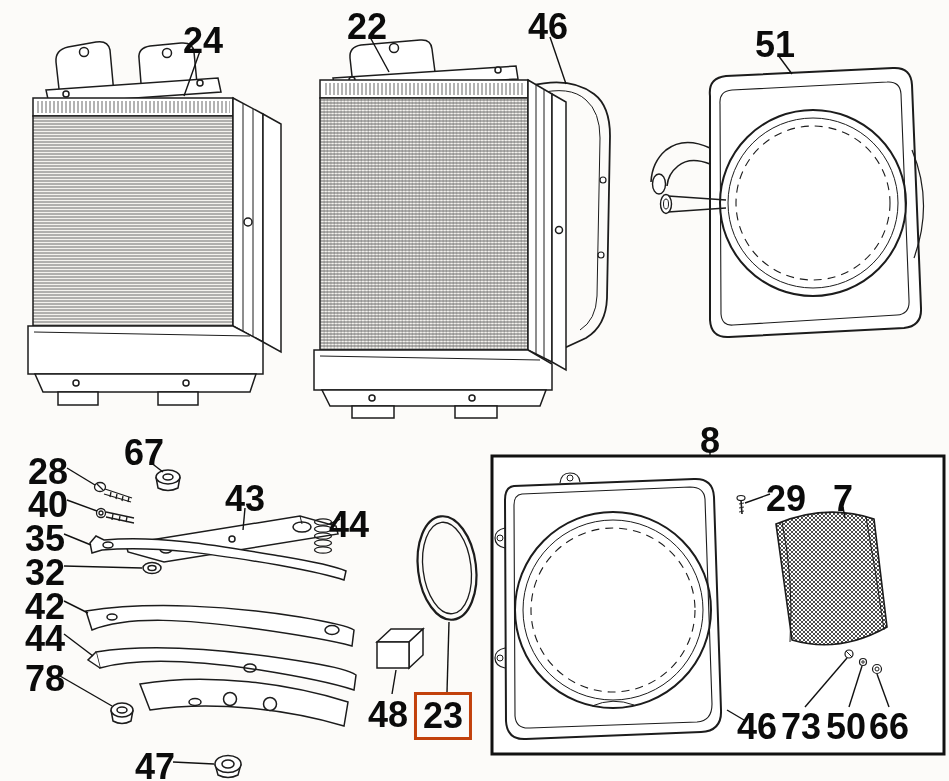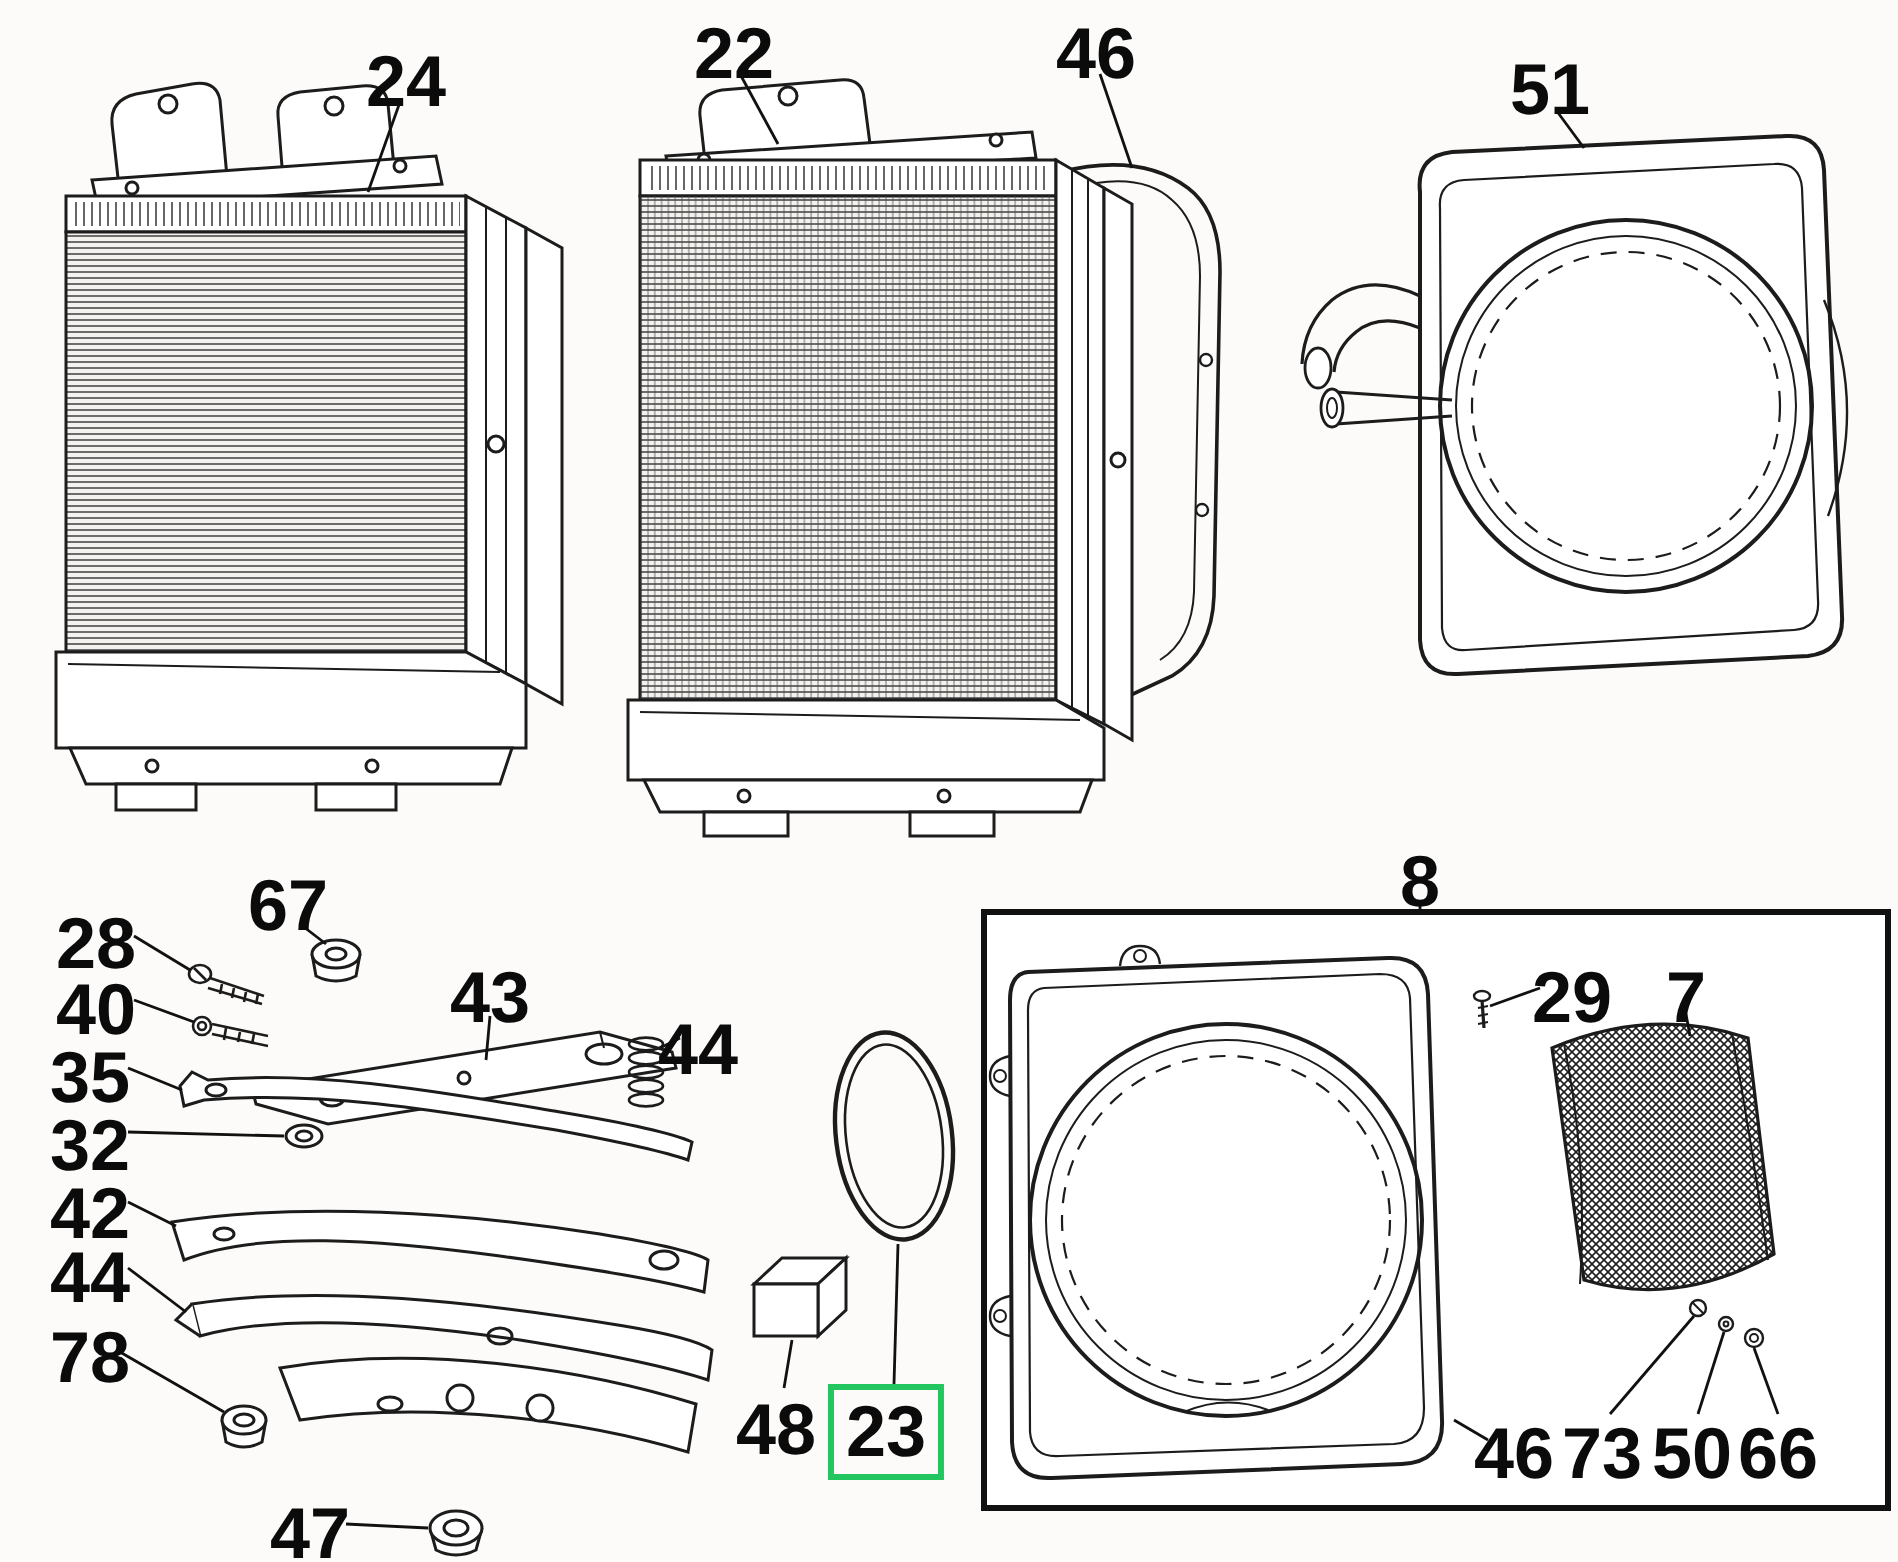--- a/index.html
+++ b/index.html
@@ -6,21 +6,21 @@
   html,body { width:949px; height:781px; background:#fcfbf9; overflow:hidden;
               font-family:"Liberation Sans", sans-serif; }
   .page { position:relative; width:949px; height:781px; background:#fcfbf9; overflow:hidden; }
   .canvas { position:absolute; left:0; top:0; }
   .watermark { position:absolute; left:8px; top:334px; white-space:nowrap;
                font-size:99px; line-height:1; pointer-events:none; z-index:5; }
   .wm-primary { font-weight:bold; color:rgba(212,60,60,0.34); letter-spacing:5px; }
   .wm-secondary { font-weight:400; color:rgba(105,105,105,0.40); letter-spacing:1px; }
   .plabel { position:absolute; transform:translateX(-50%); font-size:36px; font-weight:bold;
             color:#0b0b0b; line-height:1.05; z-index:10; cursor:pointer; }
-  .plabel.hl { border:3px solid #22c55e; padding:2px 6px; }
+  .plabel.hl { border:3px solid #c2410c; padding:2px 6px; }
 </style>
 </head>
 <body>
 
 <div class="page">
 
 <svg class="canvas" width="949" height="781" viewBox="0 0 949 781">
   <defs>
     <pattern id="coreH" width="4" height="3" patternUnits="userSpaceOnUse">
       <rect width="4" height="3" fill="#f4f2ee"></rect>

